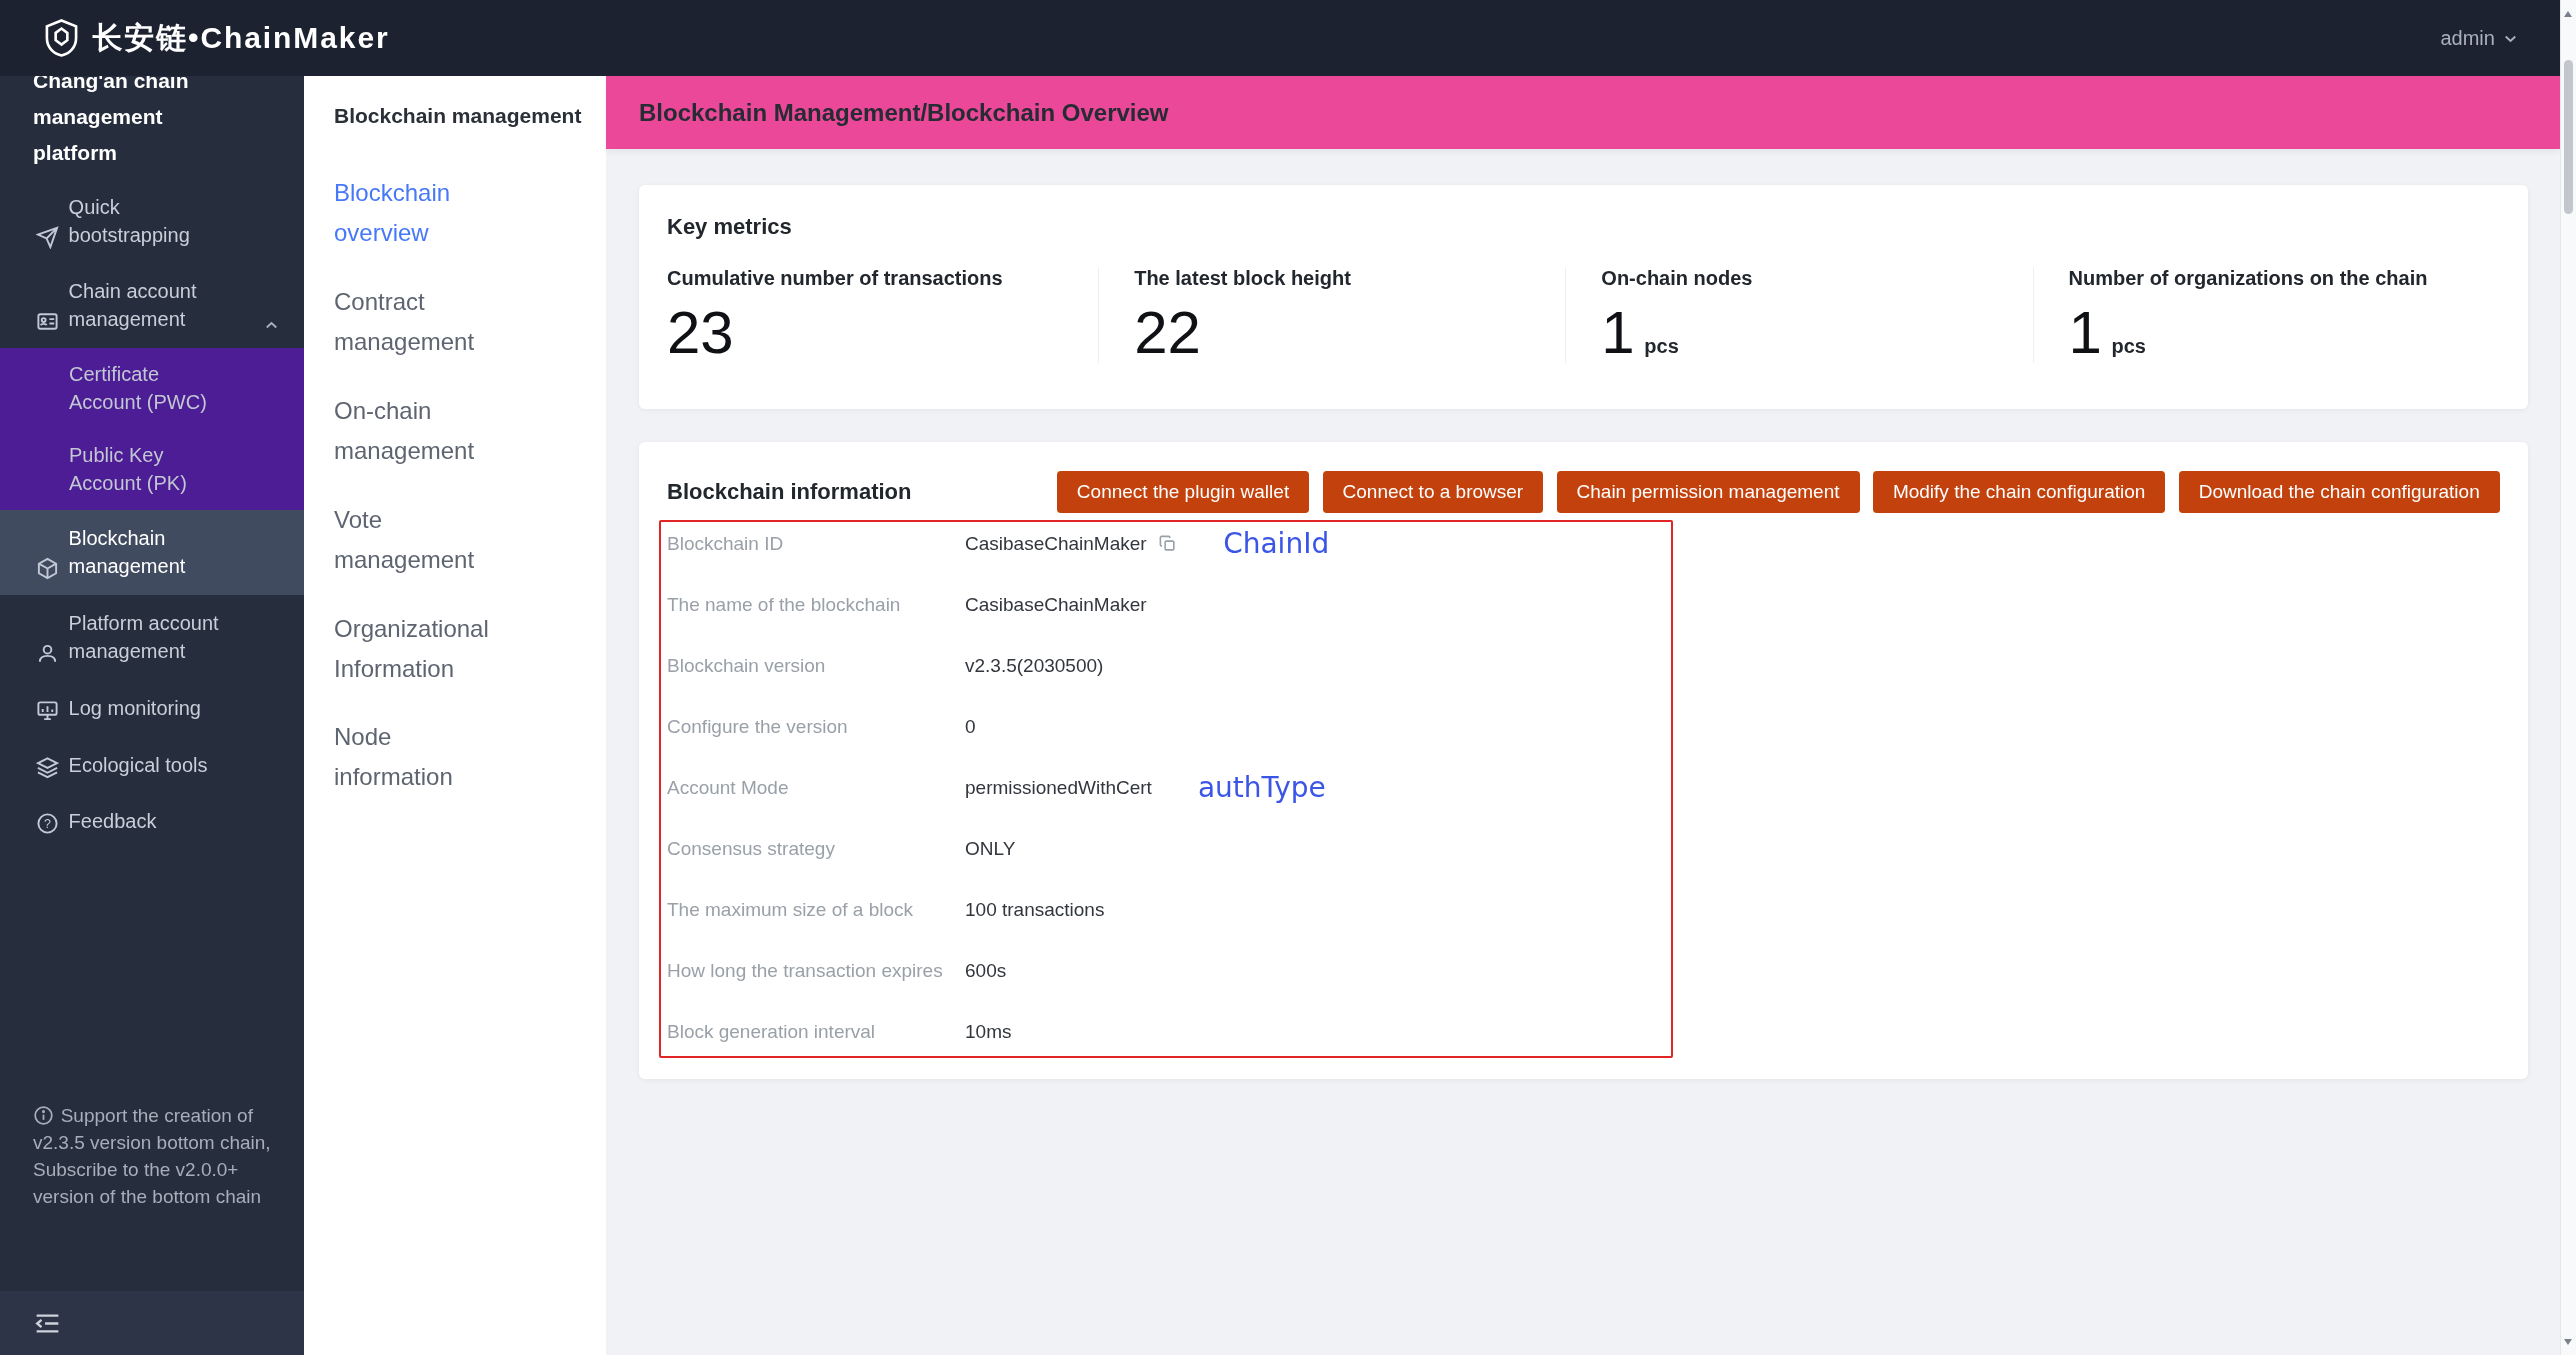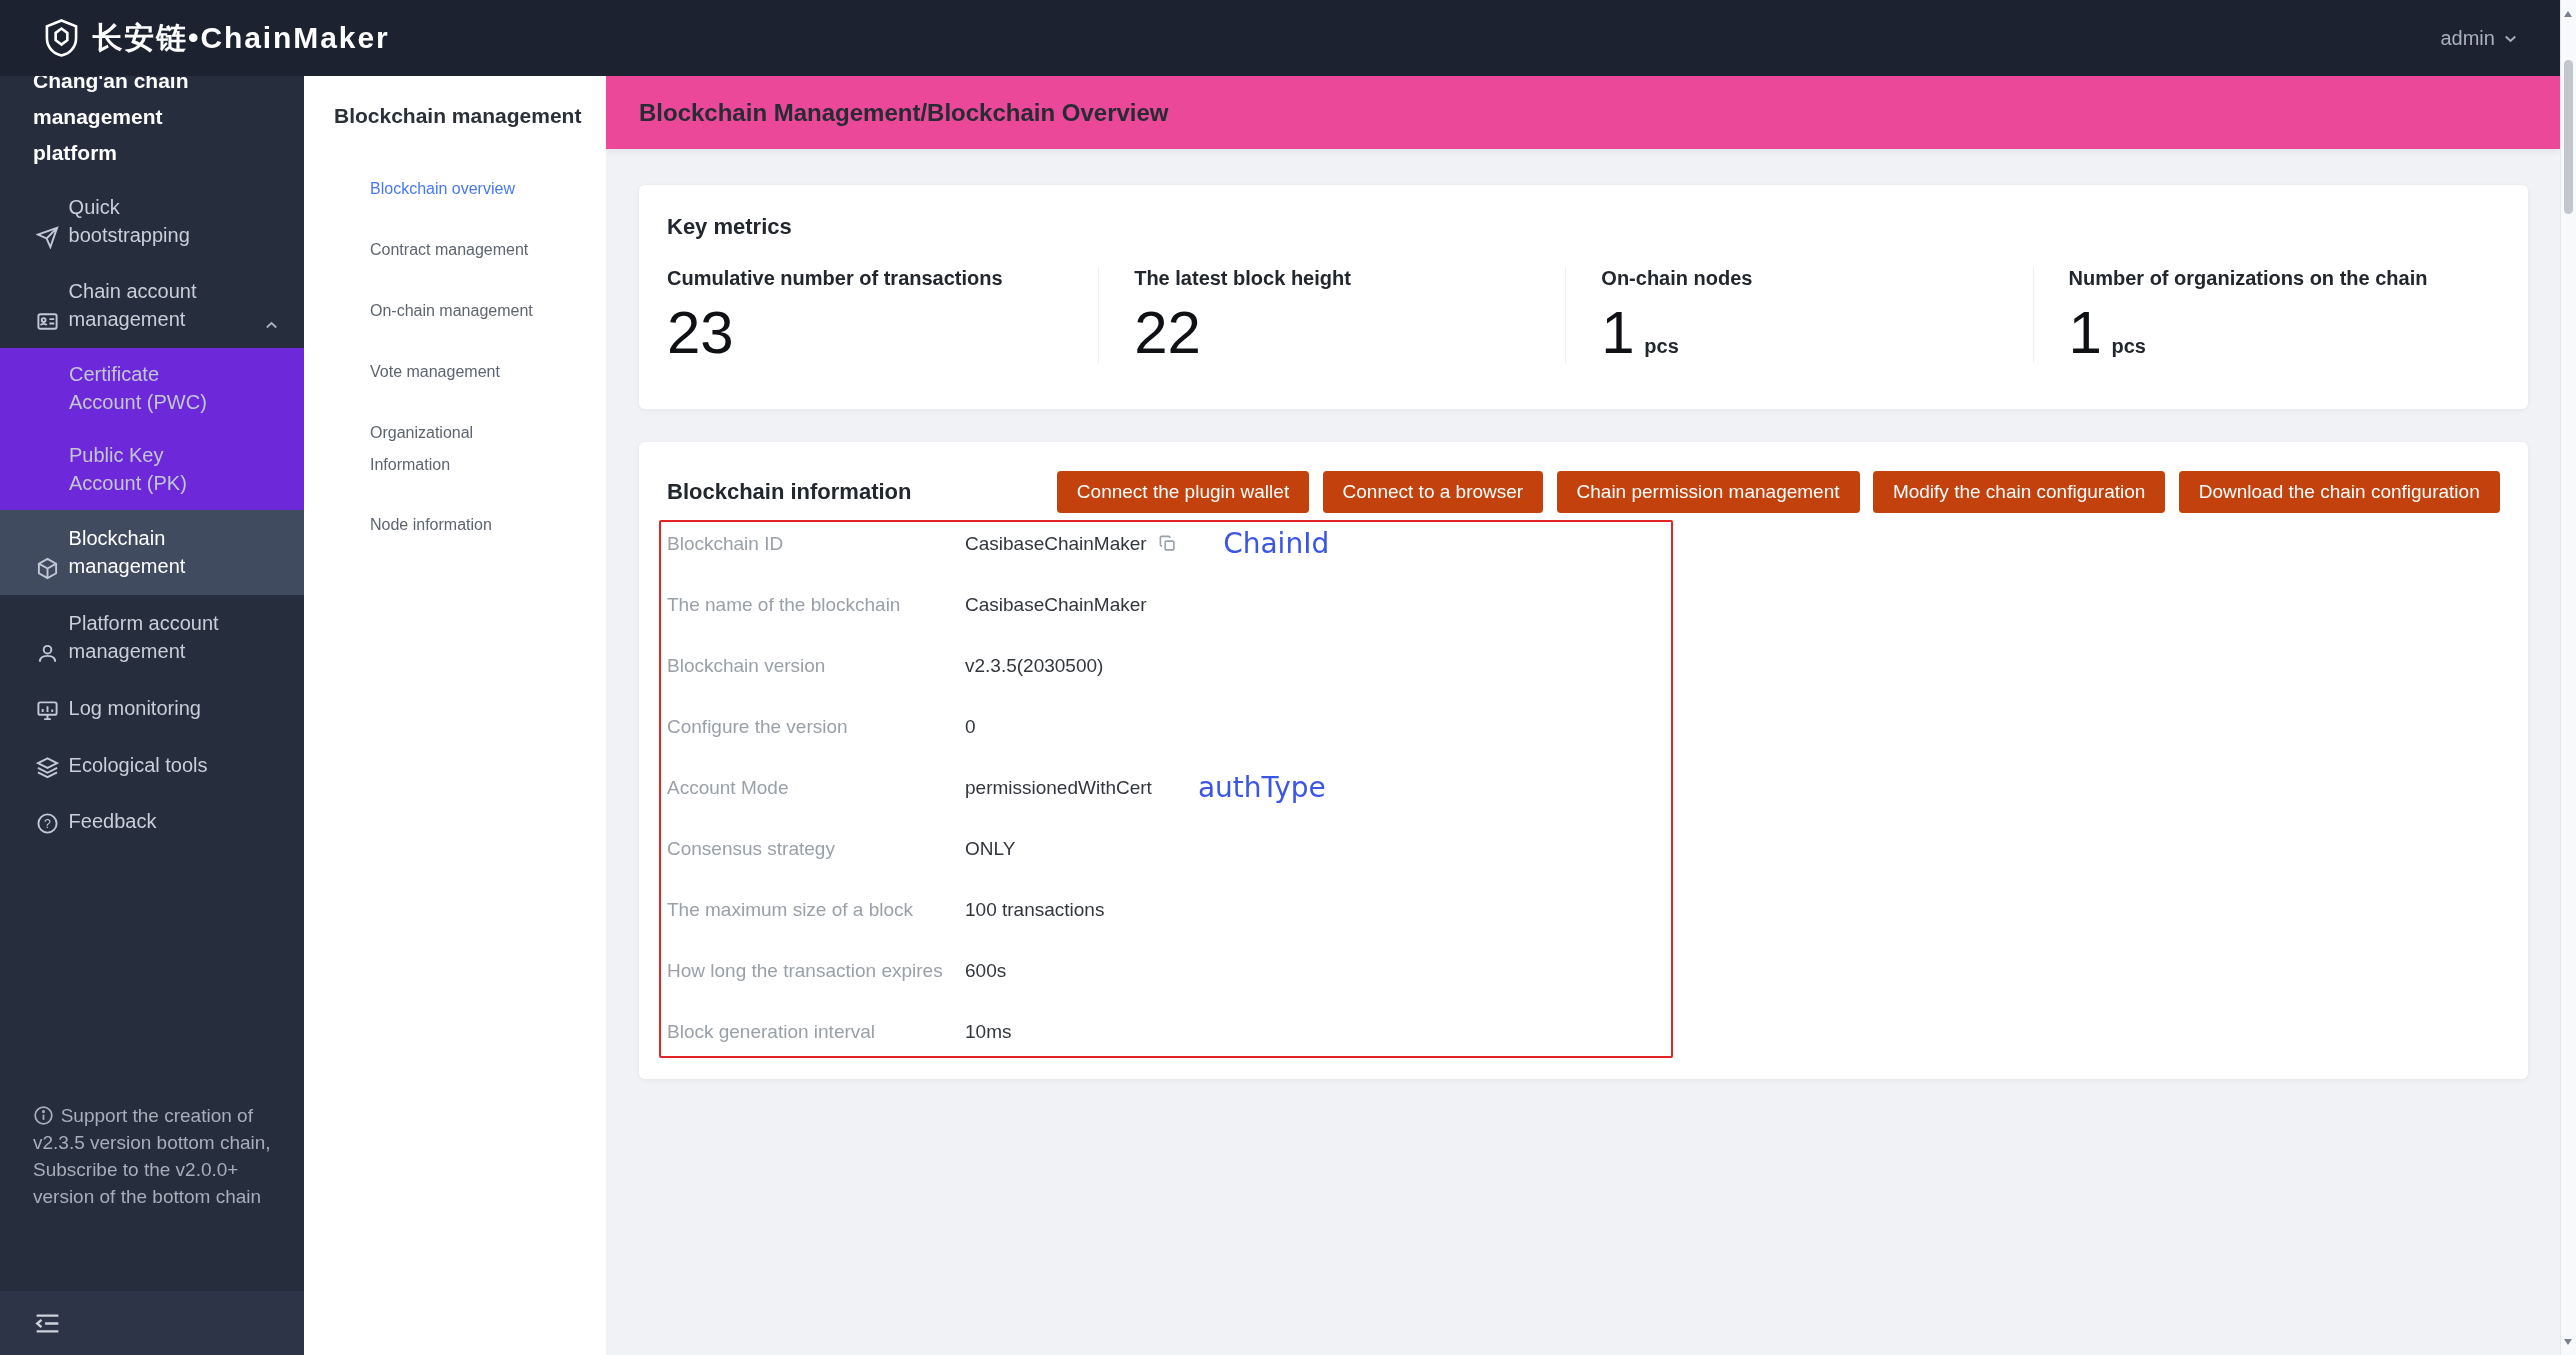--- a/index.html
+++ b/index.html
@@ -26,35 +26,35 @@
   .sidebar-title { margin-top:-13.4px; padding:0 25px 7.7px 33px; width:221px;
                    color:#ffffff; font-size:21px; font-weight:700; line-height:36px; }
   .snav-item { display:flex; align-items:flex-end; padding:14.4px 23px 14.4px 36px;
                font-size:20px; line-height:28px; cursor:pointer; }
   .snav-item .nav-icon { width:23px; height:23px; flex:none; margin:2.9px 9.6px 0 0; color:#c2c8d4; }
   .snav-item .nav-icon svg { width:100%; height:100%; }
   .snav-item .nav-label { width:173px; }
   .snav-item .nav-caret { margin-left:auto; width:19px; height:19px; color:#aab0bc; margin-top:4.8px; }
   .snav-item .nav-caret svg { width:100%; height:100%; }
   .snav-item.active { background:#414b60; color:#ffffff; }
-  .snav-children { background:#6d28d9; }
+  .snav-children { background:#4c1d95; }
   .snav-child { padding:12.5px 23px 12.5px 69px; font-size:20px; line-height:28px; cursor:pointer; color:#c2c7d3; }
   .snav-child .nav-label { display:block; width:163px; }
   .sidebar-footnote { margin-top:auto; margin-bottom:81px; padding:0 25px 0 33px;
                       font-size:19px; line-height:27px; color:#a7adb9; }
   .sidebar-footnote .fn-icon { display:inline-block; width:21px; height:21px; vertical-align:-3.8px; margin-right:6.7px; color:#a7adb9; }
   .sidebar-footnote .fn-icon svg { width:100%; height:100%; }
   .sidebar-bottombar { height:64px; background:#2d3447; display:flex; align-items:center; padding-left:33px; flex:none; }
   .collapse-btn { width:29px; height:29px; color:#cdd2dc; cursor:pointer; }
   .collapse-btn svg { width:100%; height:100%; }
 
   
   .submenu { width:302px; background:#ffffff; flex:none; }
   .submenu-header { padding:25px 23px 29px 30px; font-size:21px; font-weight:700; color:#2b3038; line-height:29px; }
-  .submenu-item { padding:14.4px 23px 14.4px 30px; font-size:16px; line-height:32px; color:#5e6470; cursor:pointer;margin-left:36px; }
+  .submenu-item { padding:14.4px 23px 14.4px 30px; font-size:24px; line-height:40px; color:#5e6470; cursor:pointer; }
   .submenu-item .mi-label { display:block; width:173px; }
   .submenu-item.active { color:#4678f7; }
 
   
   .main { flex:1; min-width:0; display:flex; flex-direction:column; background:#f0f2f5; }
   .breadcrumb-bar { height:73px; background:#ec4899; display:flex; align-items:center; padding-left:33px;
                     font-size:24px; font-weight:700; color:#272b33;
                     box-shadow:0 2.9px 5.8px rgba(20,30,50,0.06); position:relative; z-index:2; }
   .content { flex:1; padding:36px 32px 0 33px; overflow:hidden; }
   .card { background:#ffffff; border-radius:5.8px; box-shadow:0 1px 4.8px rgba(31,35,41,0.06); }

